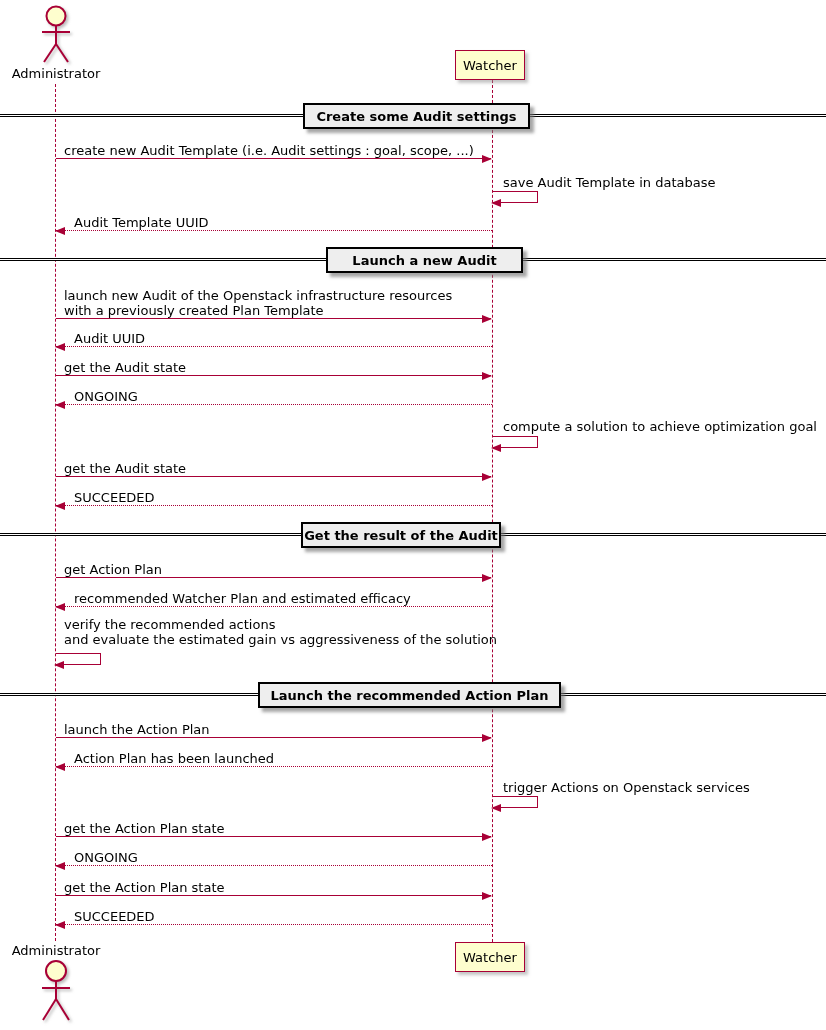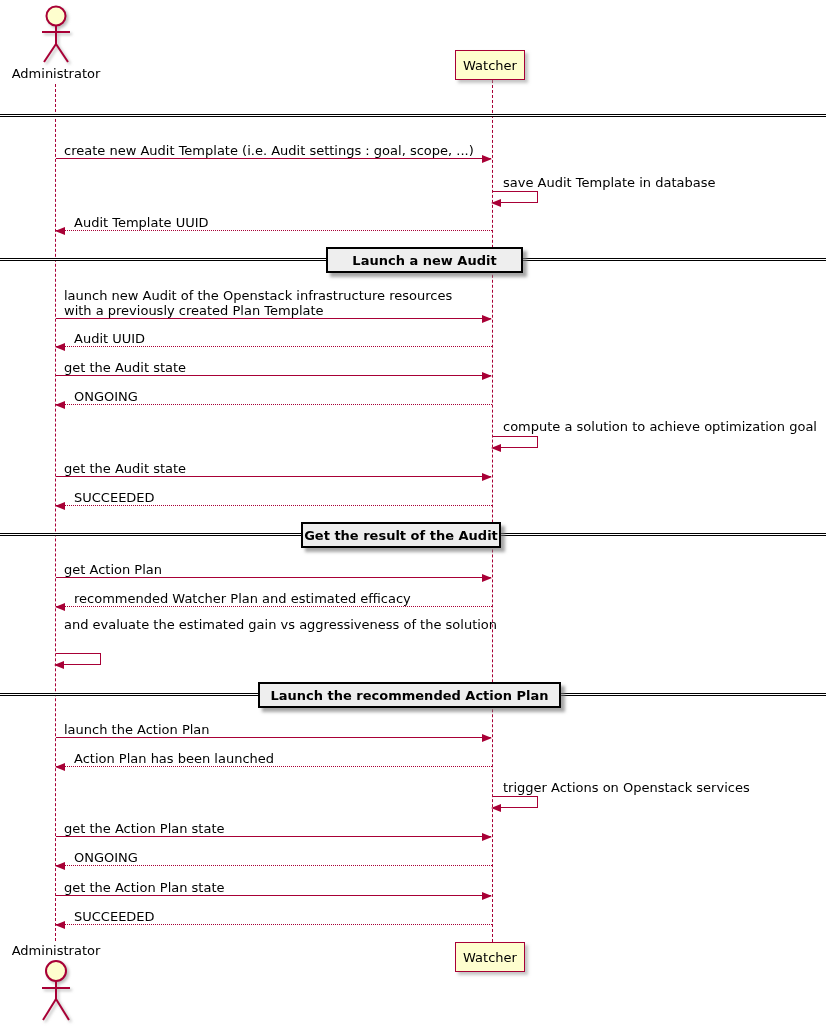--- a/index.html
+++ b/index.html
@@ -60,20 +60,21 @@
     <line x1="20" y1="21.5" x2="20" y2="40" stroke="#A80036" stroke-width="2"></line>
     <line x1="6" y1="28" x2="34" y2="28" stroke="#A80036" stroke-width="2"></line>
     <line x1="20" y1="40" x2="8" y2="58" stroke="#A80036" stroke-width="2"></line>
     <line x1="20" y1="40" x2="32" y2="58" stroke="#A80036" stroke-width="2"></line>
   </svg>
   <div class="actor-label" style="left:0px;top:66px;width:112px;">Administrator</div>
 
   <div class="pbox" style="left:455px;top:50px;width:70px;height:30px;">Watcher</div>
 
   <div class="divider-track" style="top:114px;"></div>
+  <div class="divider-label" style="left:303px;top:103px;width:227px;height:26px;">Create some Audit settings</div>
 
   <div class="msg-label" style="left:64px;top:143px;">
     <span>create new Audit Template (i.e. Audit settings : goal, scope, ...)</span>
   </div>
   <div class="arrow" style="left:56px;top:158px;width:435px;">
       <span class="head-r"></span>
     </div>
 
   <div class="msg-label" style="left:503px;top:175px;">
     <span>save Audit Template in database</span>
@@ -153,20 +154,21 @@
     </div>
 
   <div class="msg-label" style="left:74px;top:591px;">
     <span>recommended Watcher Plan and estimated efficacy</span>
   </div>
   <div class="arrow dotted" style="left:56px;top:606px;width:436px;">
       <span class="head-l"></span>
     </div>
 
   <div class="msg-label" style="left:64px;top:617px;">
+    <div>verify the recommended actions</div>
     <div>and evaluate the estimated gain vs aggressiveness of the solution</div>
   </div>
   <div class="self-loop" style="left:56px;top:653px;">
       <span class="head-l"></span>
     </div>
 
   <div class="divider-track" style="top:693px;"></div>
   <div class="divider-label" style="left:258px;top:682px;width:303px;height:26px;">Launch the recommended Action Plan</div>
 
   <div class="msg-label" style="left:64px;top:722px;">

